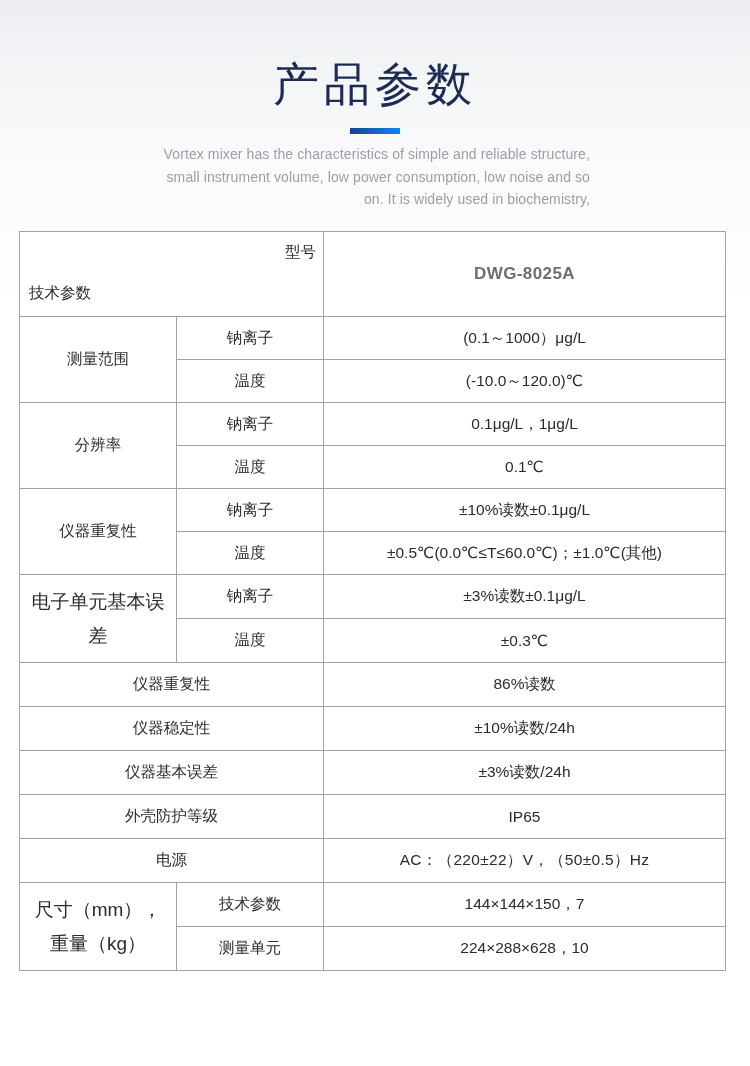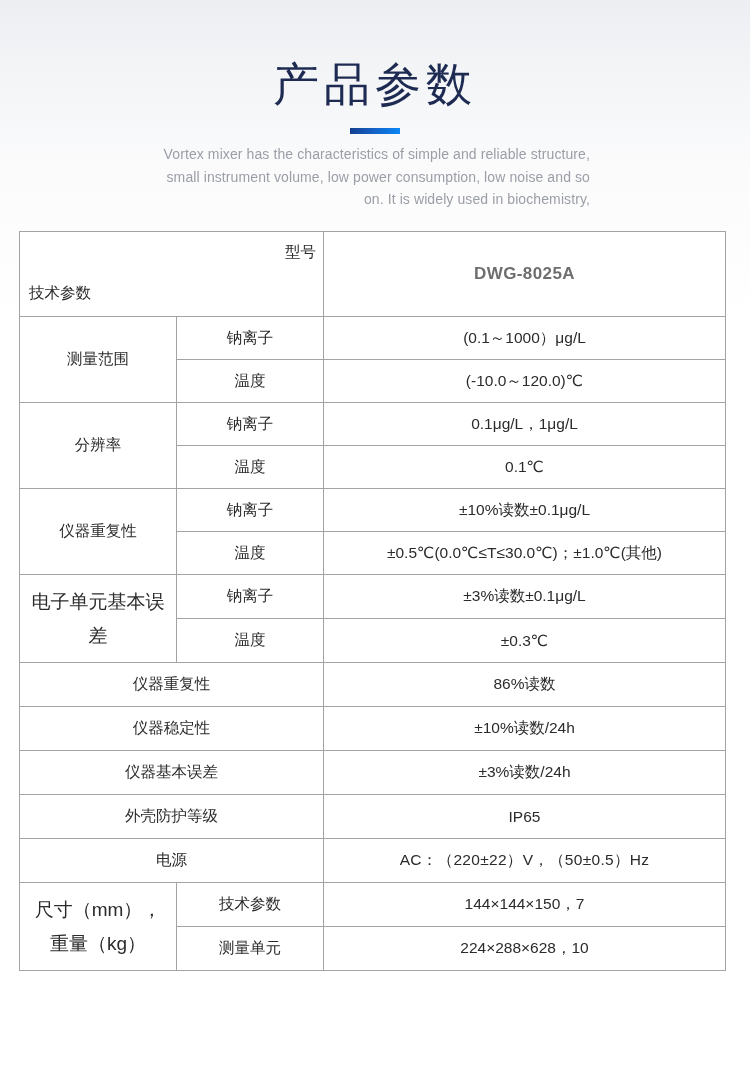--- a/index.html
+++ b/index.html
@@ -162,21 +162,21 @@
           <td class="val dark">0.1℃</td>
         </tr>
 
         <tr class="r-std">
           <td rowspan="2">仪器重复性</td>
           <td class="sub-lbl muted">钠离子</td>
           <td class="val dark">±10%读数±0.1μg/L</td>
         </tr>
         <tr class="r-std">
           <td class="sub-lbl">温度</td>
-          <td class="val-sm dark">±0.5℃(0.0℃≤T≤30.0℃)；±1.0℃(其他)</td>
+          <td class="val-sm dark">±0.5℃(0.0℃≤T≤60.0℃)；±1.0℃(其他)</td>
         </tr>
 
         <tr class="r-tall">
           <td rowspan="2">
             <div class="two-line">
               <div>电子单元基本误</div>
               <div>差</div>
             </div>
           </td>
           <td class="sub-lbl muted">钠离子</td>

